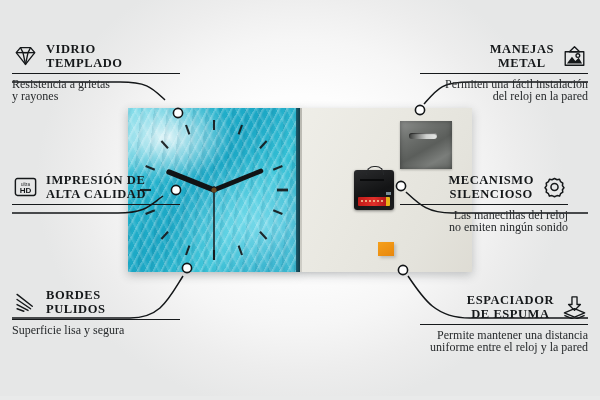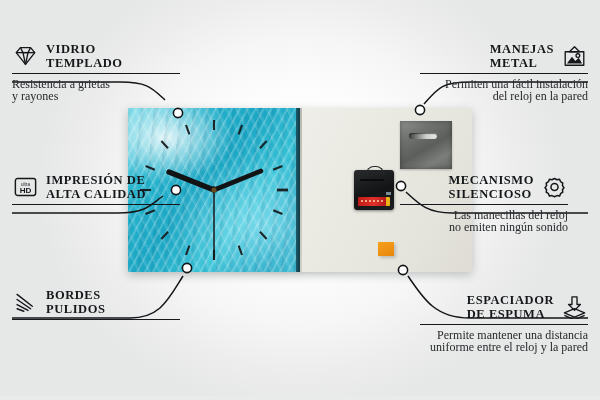--- a/index.html
+++ b/index.html
@@ -26,21 +26,21 @@
   }
   .feat .rule{height:1px;background:#16191b;margin:3px 0 4px 0;}
   .feat .desc{
     font-size:12px;color:#26292b;line-height:12px;white-space:pre-line;
     font-family:Liberation Serif, serif;
   }
   .feat.left .head{justify-content:flex-start;}
   .feat.left .title{text-align:left;}
   .feat.left .desc{text-align:left;}
   .feat.right .head{justify-content:flex-end;}
-  .feat.right .title{text-align:left;}
+  .feat.right .title{text-align:center;}
   .feat.right .desc{text-align:right;}
 
   .ico{width:27px;height:24px;flex:0 0 auto;display:block;}
 
   
   #product{position:absolute;left:128px;top:108px;width:344px;height:164px;}
   .panel{position:absolute;top:0;height:164px;}
   #front{left:0;width:172px;overflow:hidden;
     box-shadow:0 3px 9px rgba(40,45,50,.30);}
   #front .art{position:absolute;inset:0;
@@ -207,20 +207,21 @@
           <path d="M6 5 L24 19"></path>
             <path d="M6 11 L22 22"></path>
             <path d="M6 17 L19 24"></path>
             <path d="M6 22 L14 25"></path>
         </g>
       </svg>
       <div class="title">BORDES
 PULIDOS</div>
     </div>
     <div class="rule"></div>
+    <div class="desc">Superficie lisa y segura</div>
   </div>
 
   <div class="feat right" style="left:420px;top:42px;width:168px;">
     <div class="head">
       <div class="title">MANEJAS
 METAL</div>
       <svg class="ico" viewBox="0 0 32 28">
         <g fill="none" stroke="#15181a" stroke-width="1.6" stroke-linejoin="round">
           <path d="M16 3 L10 9 H22 Z"></path>
           <rect x="5" y="9" width="22" height="16"></rect>

